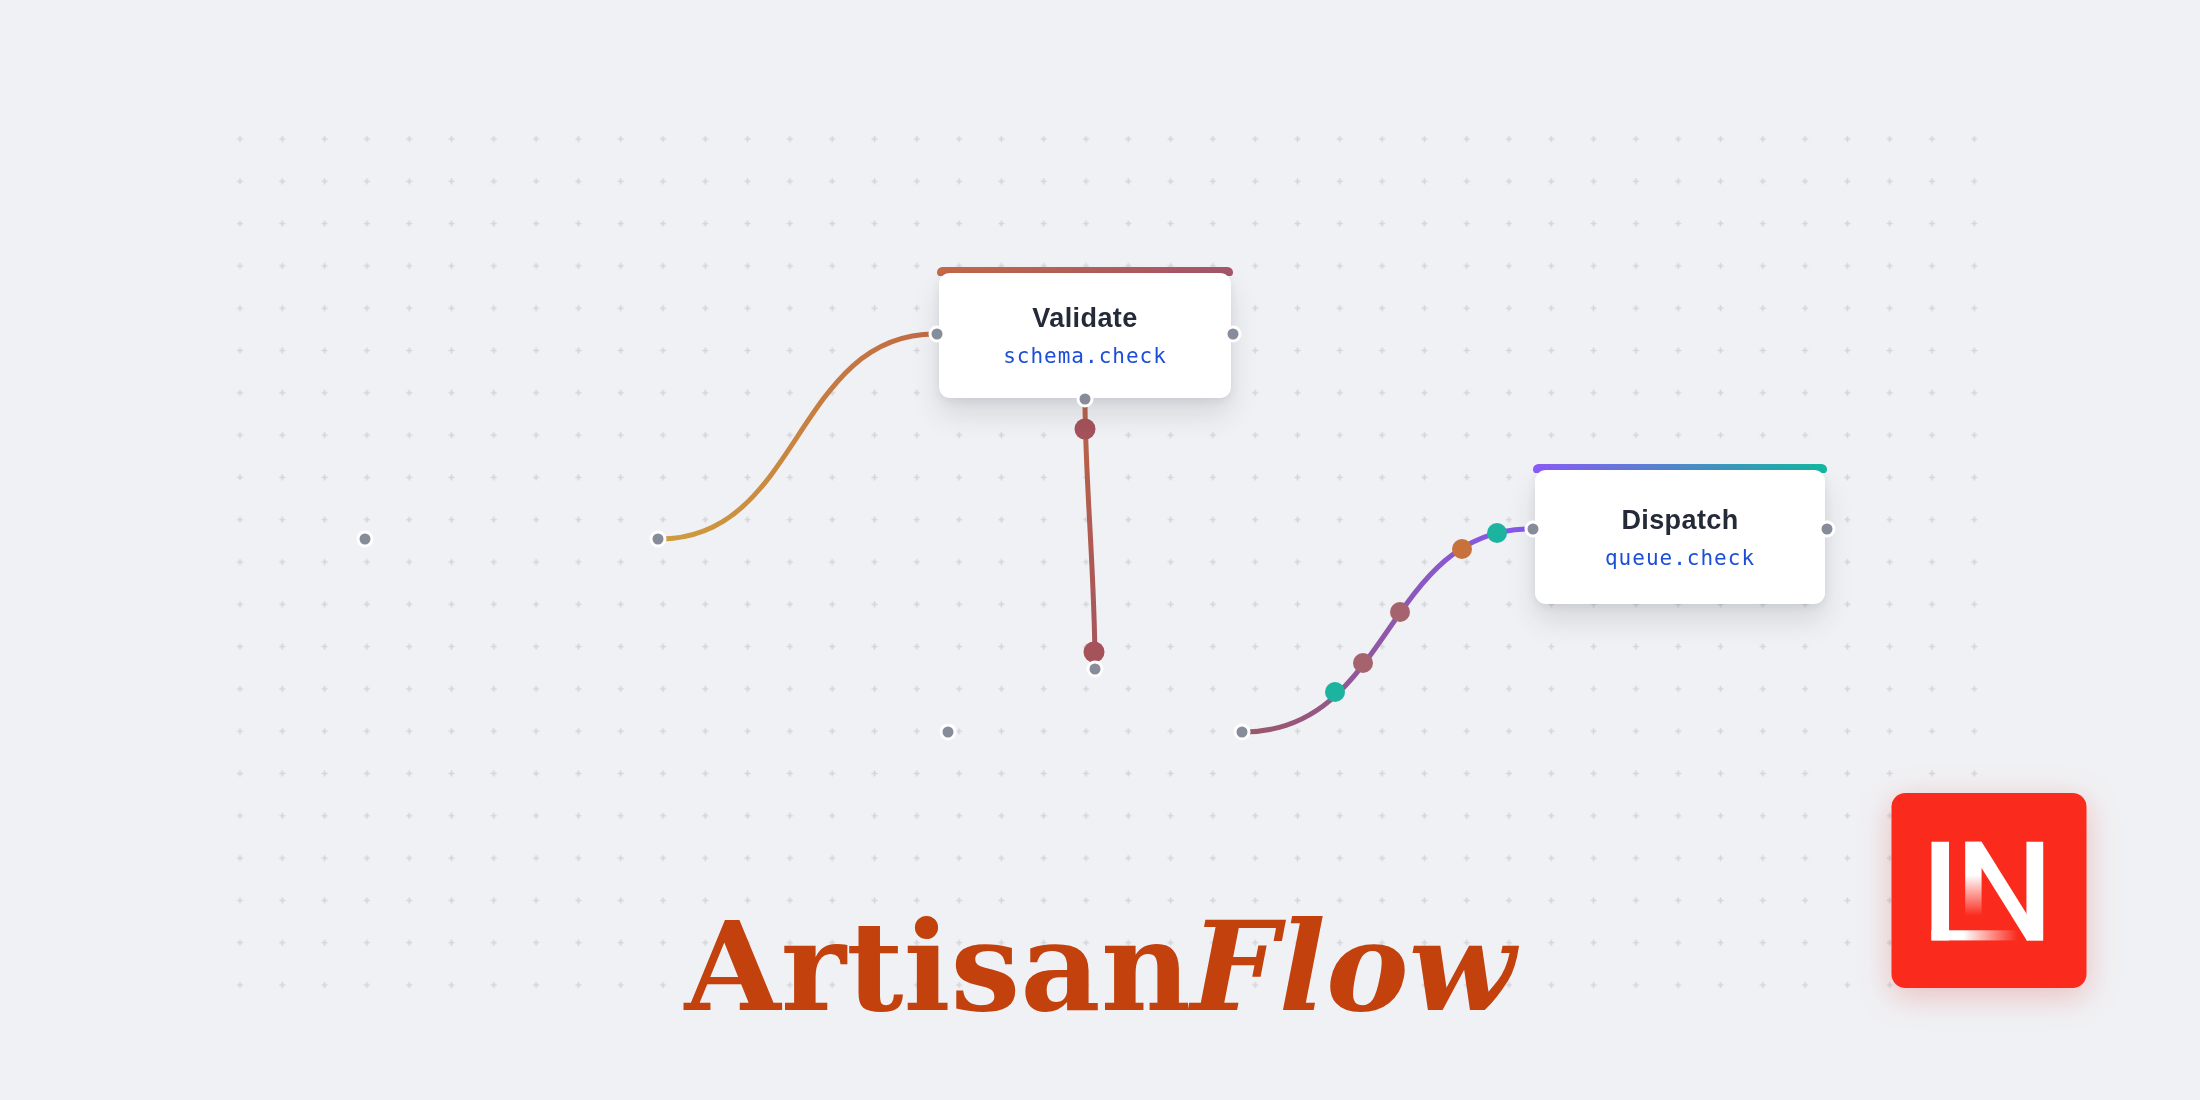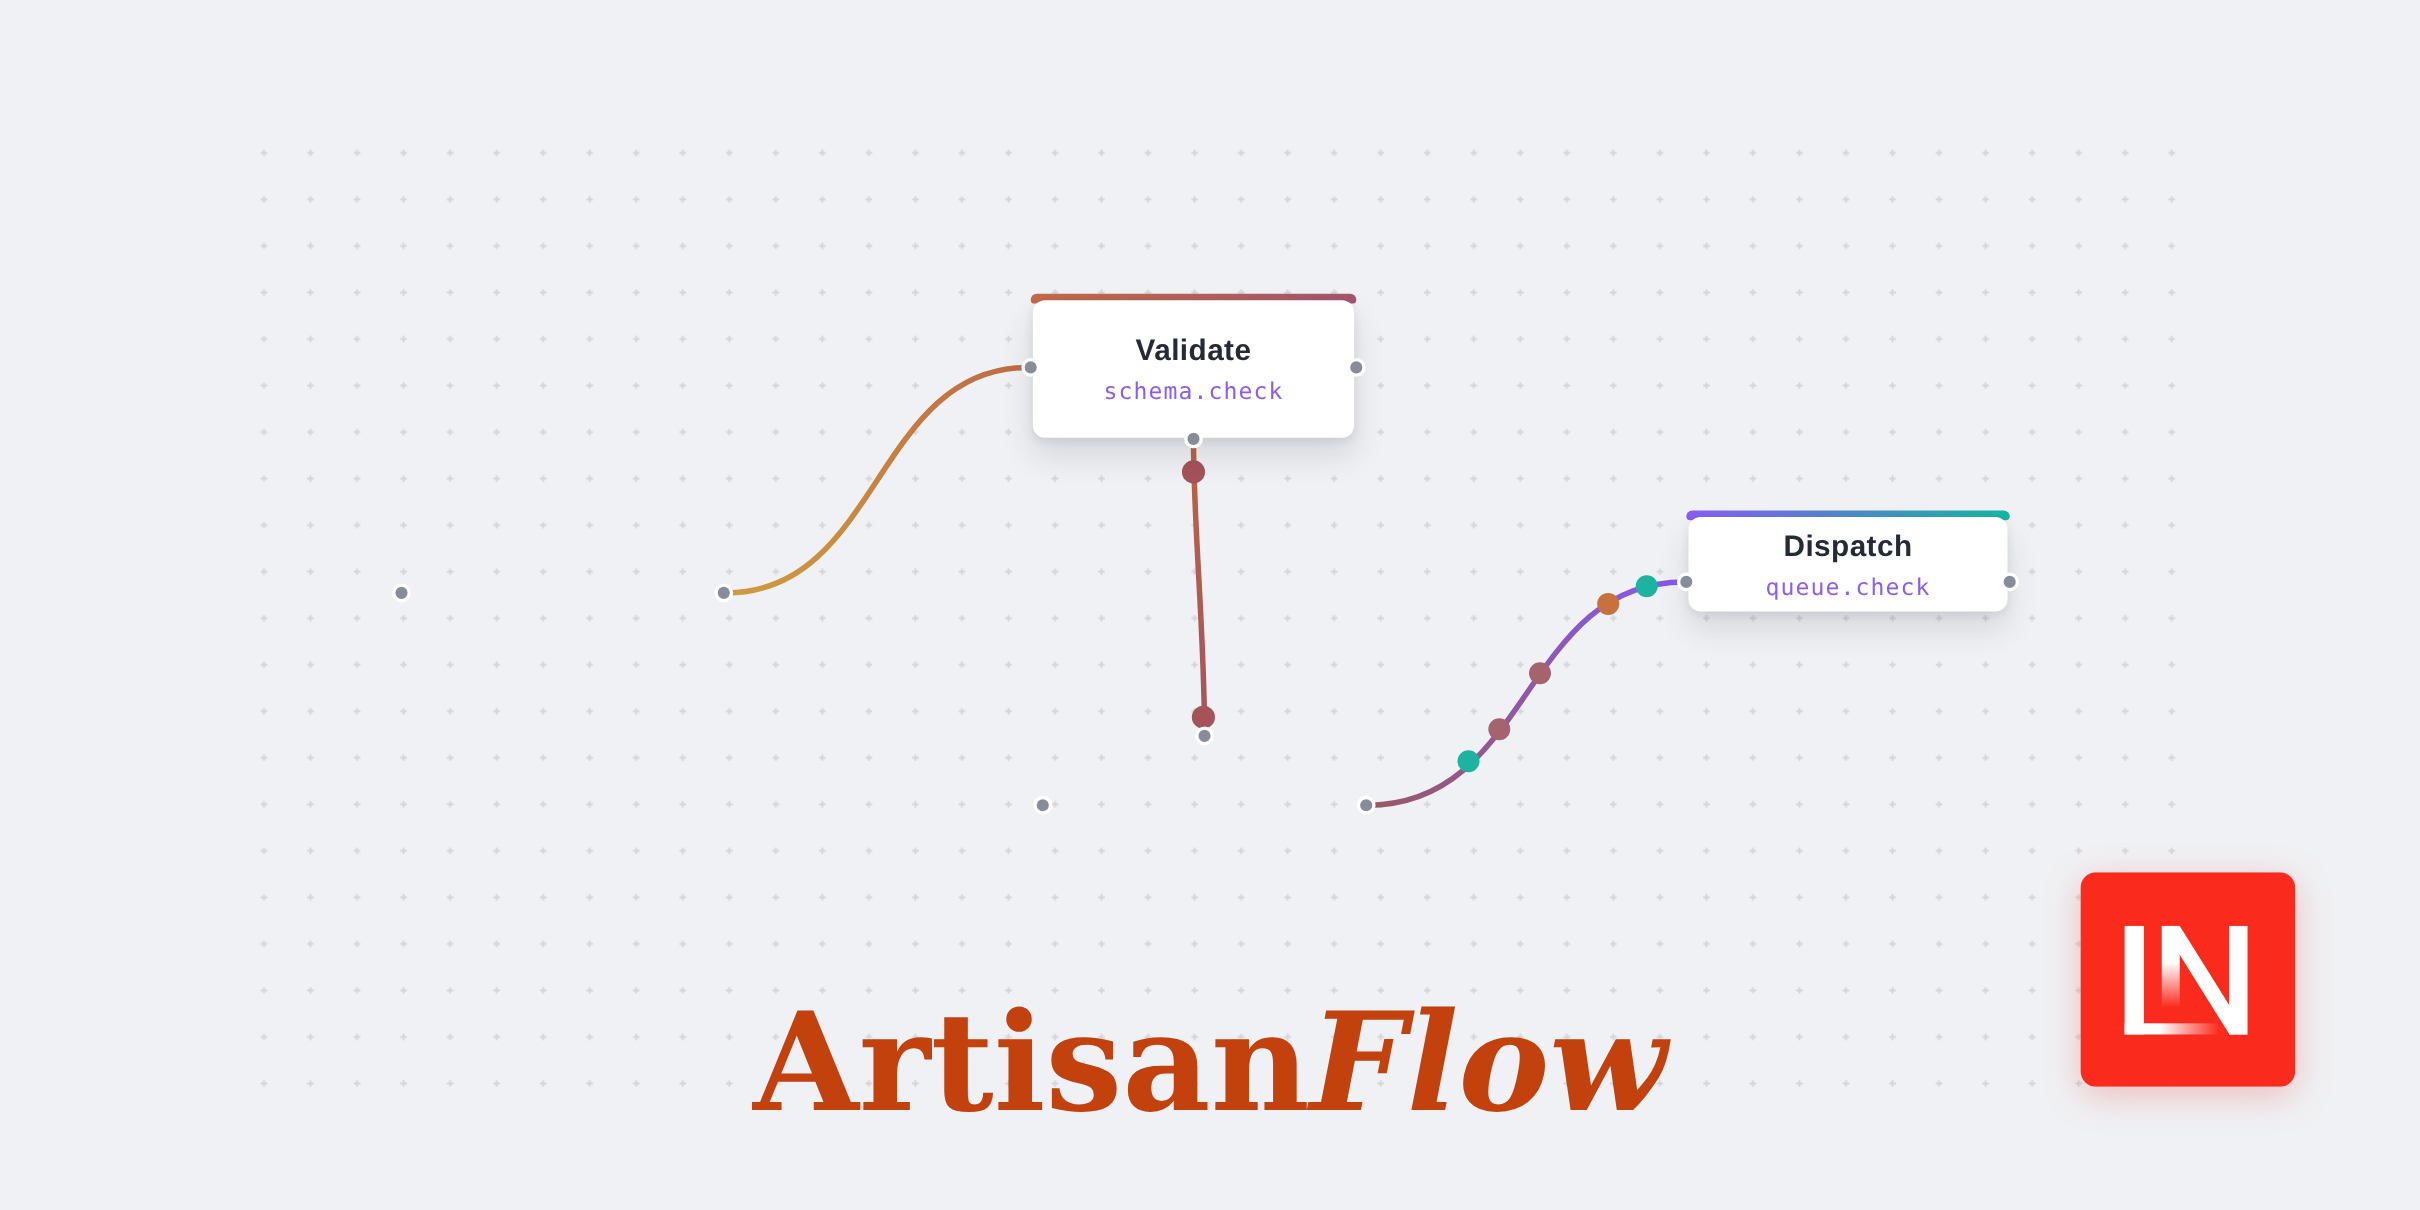--- a/index.html
+++ b/index.html
@@ -26,21 +26,21 @@
     border-radius:11px;
     box-shadow:0 16px 28px rgba(40,45,70,.13),0 3px 8px rgba(40,45,70,.08);
     display:flex;flex-direction:column;align-items:center;justify-content:center;
     gap:10px;
   }
   .node-title{
     font-size:27px;font-weight:700;color:#242a38;letter-spacing:.4px;
   }
   .node-subtitle{
     font-family:"DejaVu Sans Mono","Liberation Mono",monospace;
-    font-size:21px;color:#8b5cf6;letter-spacing:1px;
+    font-size:21px;color:#1d4ed8;letter-spacing:1px;
   }
 
   #wordmark{
     position:absolute;z-index:4;
     left:50%;top:905px;transform:translateX(-50%);
     font-family:"DejaVu Serif","Liberation Serif",serif;
     font-size:124px;font-weight:600;line-height:1;
     white-space:nowrap;
   }
   #wordmark .flow-italic{font-style:italic;}
@@ -86,21 +86,21 @@
       <circle cx="1497" cy="533" r="10" fill="#1cb49e"></circle>
     </svg>
   <div id="node-layer">
       <div class="node" style="left: 937px; top: 267px; width: 296px; height: 131px;">
     <div class="node-bar" style="background: linear-gradient(90deg, rgb(196, 106, 72), rgb(164, 86, 108));"></div>
     <div class="node-card">
       <div class="node-title">Validate</div>
       <div class="node-subtitle">schema.check</div>
     </div>
   </div>
-      <div class="node" style="left: 1533px; top: 464px; width: 294px; height: 92px;">
+      <div class="node" style="left: 1533px; top: 464px; width: 294px; height: 140px;">
     <div class="node-bar" style="background: linear-gradient(90deg, rgb(139, 92, 246), rgb(20, 184, 160));"></div>
     <div class="node-card">
       <div class="node-title">Dispatch</div>
       <div class="node-subtitle">queue.check</div>
     </div>
   </div>
     </div>
   <svg id="port-layer" width="2200" height="1100">
       <circle cx="365" cy="539" r="7" fill="#868c9a" stroke="#ffffff" stroke-width="3"></circle>
       <circle cx="658" cy="539" r="7" fill="#868c9a" stroke="#ffffff" stroke-width="3"></circle>

